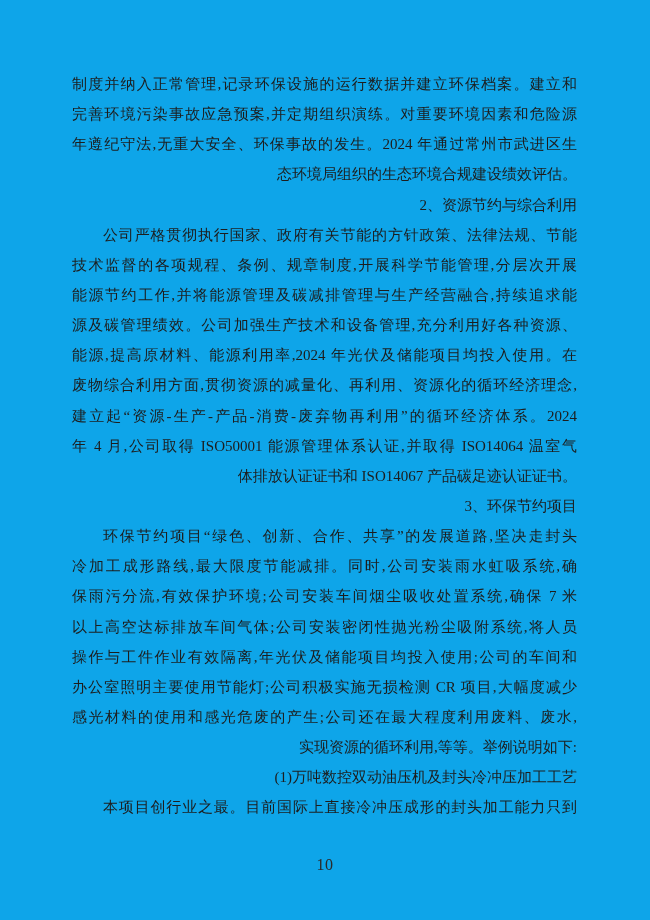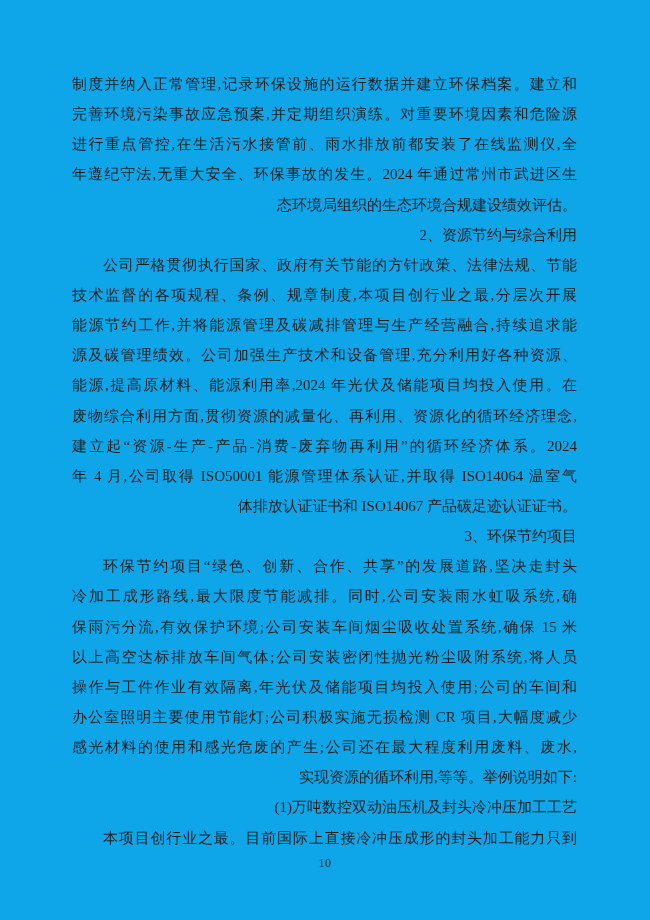--- a/index.html
+++ b/index.html
@@ -39,49 +39,48 @@
   }
   .line.indent {
     padding-left: 31px;
   }
   .page-number {
     position: absolute;
     left: 0;
     top: 856px;
     width: 650px;
     text-align: center;
-    font-size: 12px;
+    font-size: 16px;
     color: #2a2a2a;
     letter-spacing: 0.5px;
   }
 </style>
 </head>
 <body>
 
 <div class="page">
   <div class="text-block">
       <div class="line fill">制度并纳入正常管理,记录环保设施的运行数据并建立环保档案。建立和</div>
       <div class="line fill">完善环境污染事故应急预案,并定期组织演练。对重要环境因素和危险源</div>
-      <div class="line fill">进行重点管控,在生活污水接管前、雨水排放前都安装了在线监测仪,全</div>
       <div class="line fill">年遵纪守法,无重大安全、环保事故的发生。2024 年通过常州市武进区生</div>
       <div class="line">态环境局组织的生态环境合规建设绩效评估。</div>
       <div class="line indent">2、资源节约与综合利用</div>
       <div class="line fill indent">公司严格贯彻执行国家、政府有关节能的方针政策、法律法规、节能</div>
-      <div class="line fill">技术监督的各项规程、条例、规章制度,本项目创行业之最,分层次开展</div>
+      <div class="line fill">技术监督的各项规程、条例、规章制度,开展科学节能管理,分层次开展</div>
       <div class="line fill">能源节约工作,并将能源管理及碳减排管理与生产经营融合,持续追求能</div>
       <div class="line fill">源及碳管理绩效。公司加强生产技术和设备管理,充分利用好各种资源、</div>
       <div class="line fill">能源,提高原材料、能源利用率,2024 年光伏及储能项目均投入使用。在</div>
       <div class="line fill">废物综合利用方面,贯彻资源的减量化、再利用、资源化的循环经济理念,</div>
       <div class="line fill">建立起“资源-生产-产品-消费-废弃物再利用”的循环经济体系。2024</div>
       <div class="line fill">年 4 月,公司取得 ISO50001 能源管理体系认证,并取得 ISO14064 温室气</div>
       <div class="line">体排放认证证书和 ISO14067 产品碳足迹认证证书。</div>
       <div class="line indent">3、环保节约项目</div>
       <div class="line fill indent">环保节约项目“绿色、创新、合作、共享”的发展道路,坚决走封头</div>
       <div class="line fill">冷加工成形路线,最大限度节能减排。同时,公司安装雨水虹吸系统,确</div>
-      <div class="line fill">保雨污分流,有效保护环境;公司安装车间烟尘吸收处置系统,确保 15 米</div>
+      <div class="line fill">保雨污分流,有效保护环境;公司安装车间烟尘吸收处置系统,确保 7 米</div>
       <div class="line fill">以上高空达标排放车间气体;公司安装密闭性抛光粉尘吸附系统,将人员</div>
       <div class="line fill">操作与工件作业有效隔离,年光伏及储能项目均投入使用;公司的车间和</div>
       <div class="line fill">办公室照明主要使用节能灯;公司积极实施无损检测 CR 项目,大幅度减少</div>
       <div class="line fill">感光材料的使用和感光危废的产生;公司还在最大程度利用废料、废水,</div>
       <div class="line">实现资源的循环利用,等等。举例说明如下:</div>
       <div class="line indent">(1)万吨数控双动油压机及封头冷冲压加工工艺</div>
       <div class="line fill indent">本项目创行业之最。目前国际上直接冷冲压成形的封头加工能力只到</div>
     </div>
   <div class="page-number">10</div>
 </div>

